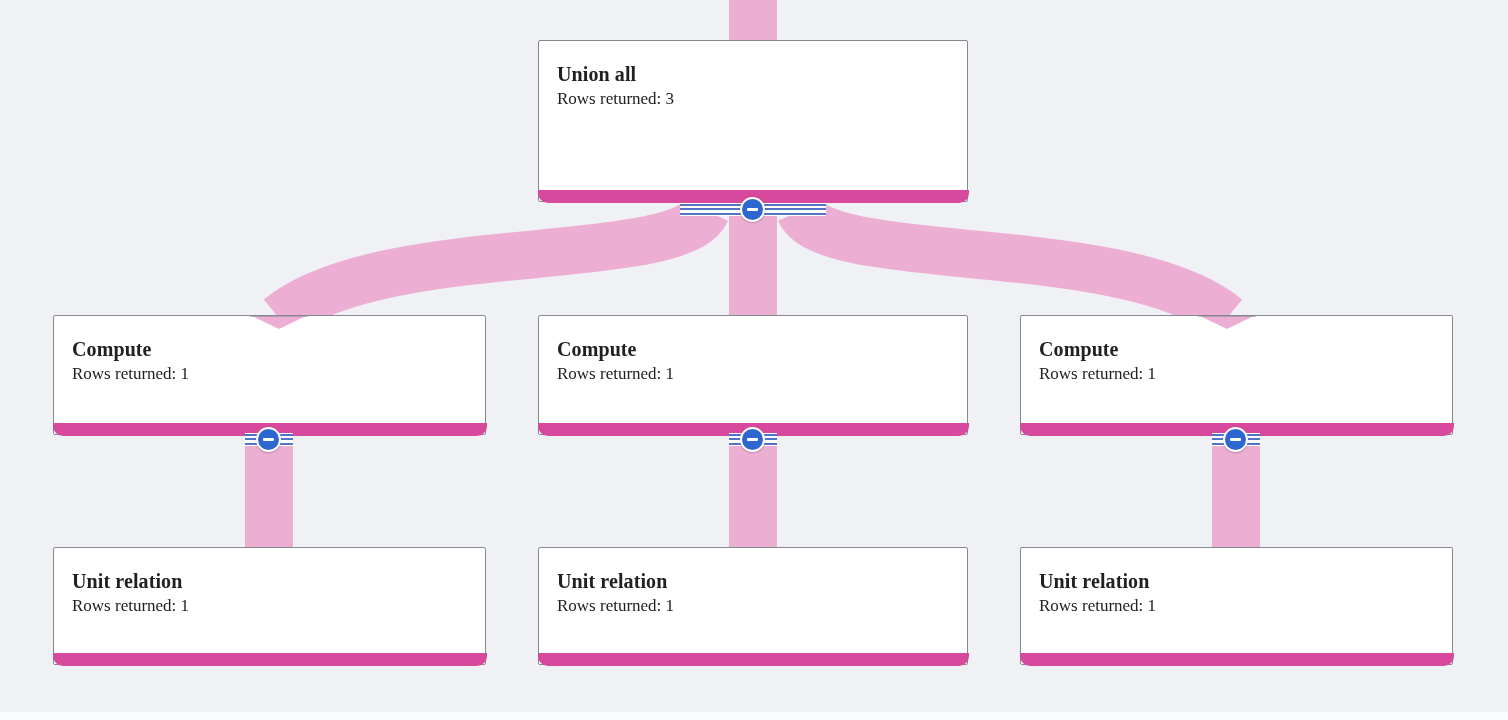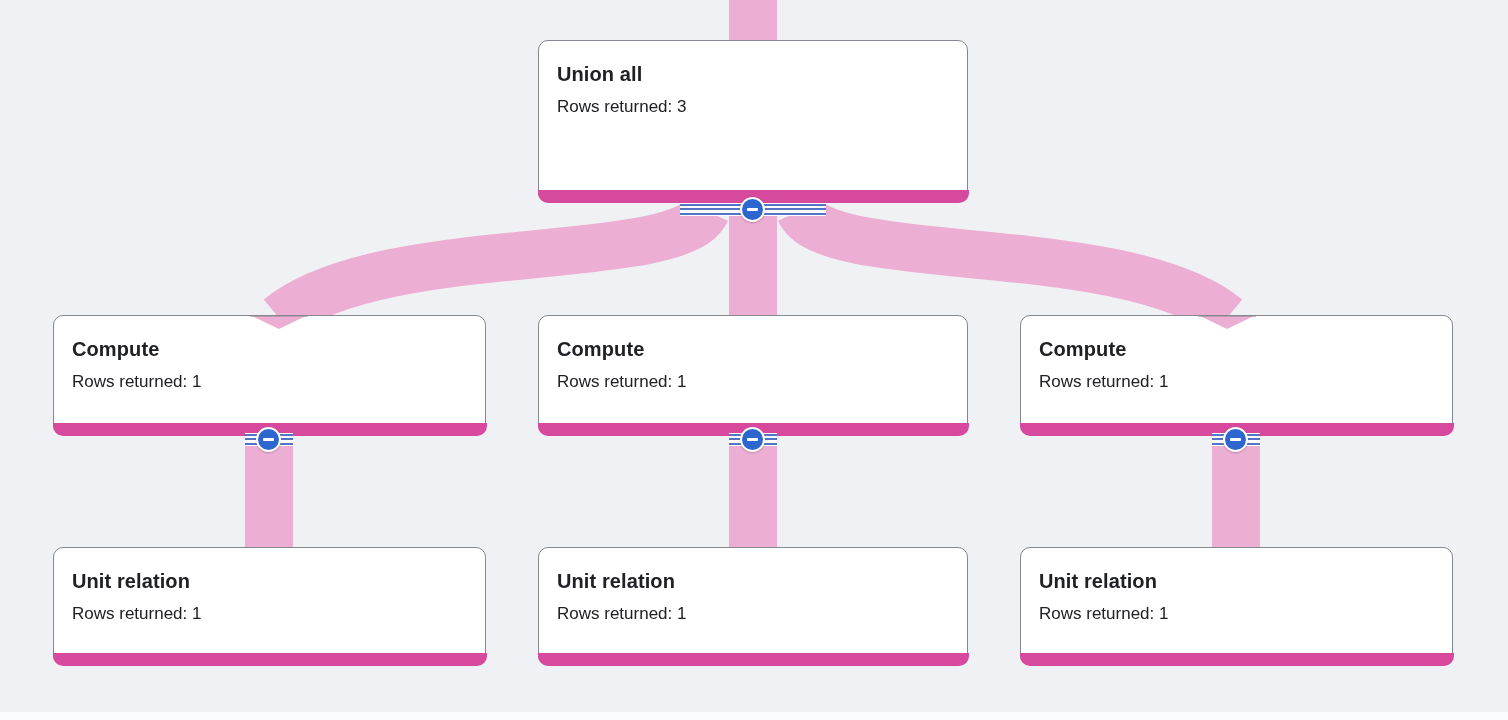--- a/index.html
+++ b/index.html
@@ -20,28 +20,28 @@
 
   svg.layer{position:absolute;left:0;top:0;pointer-events:none;}
   .edges{z-index:1;}
   .overlay{z-index:3;}
   .flow{stroke:var(--edge);stroke-width:48;fill:none;}
   .tip{fill:var(--edge);}
   .border-redraw{stroke:var(--node-border);stroke-width:1.5;}
 
   .node{
     position:absolute;z-index:2;background:#fff;
-    border:1.5px solid var(--node-border);border-radius:10px;
-    padding:20px 26px 0 18px;cursor:pointer;
+    border:1.5px solid var(--node-border);border-radius:2px;
+    padding:20px 26px 0 18px;cursor:pointer;font-family:Liberation Serif, serif;
   }
   .node-title{
     font-size:20px;font-weight:700;color:var(--text);
     line-height:26px;letter-spacing:.1px;
   }
-  .node-rows{font-size:17px;color:var(--text);line-height:22px;margin-top:9px;}
+  .node-rows{font-size:17px;color:var(--text);line-height:22px;margin-top:1px;}
   .badge{
     display:inline-block;background:var(--badge-bg);color:var(--badge-text);
     font-size:19px;line-height:24px;padding:5px 27px;border-radius:19px;
     margin-top:7px;letter-spacing:.2px;
   }
   .badge + .node-rows{margin-top:21px;}
   .accent-bar{
     position:absolute;left:-1.5px;right:-1.5px;bottom:-1.5px;height:13px;
     background:var(--accent-bar);border-radius:0 0 10px 10px;
   }

